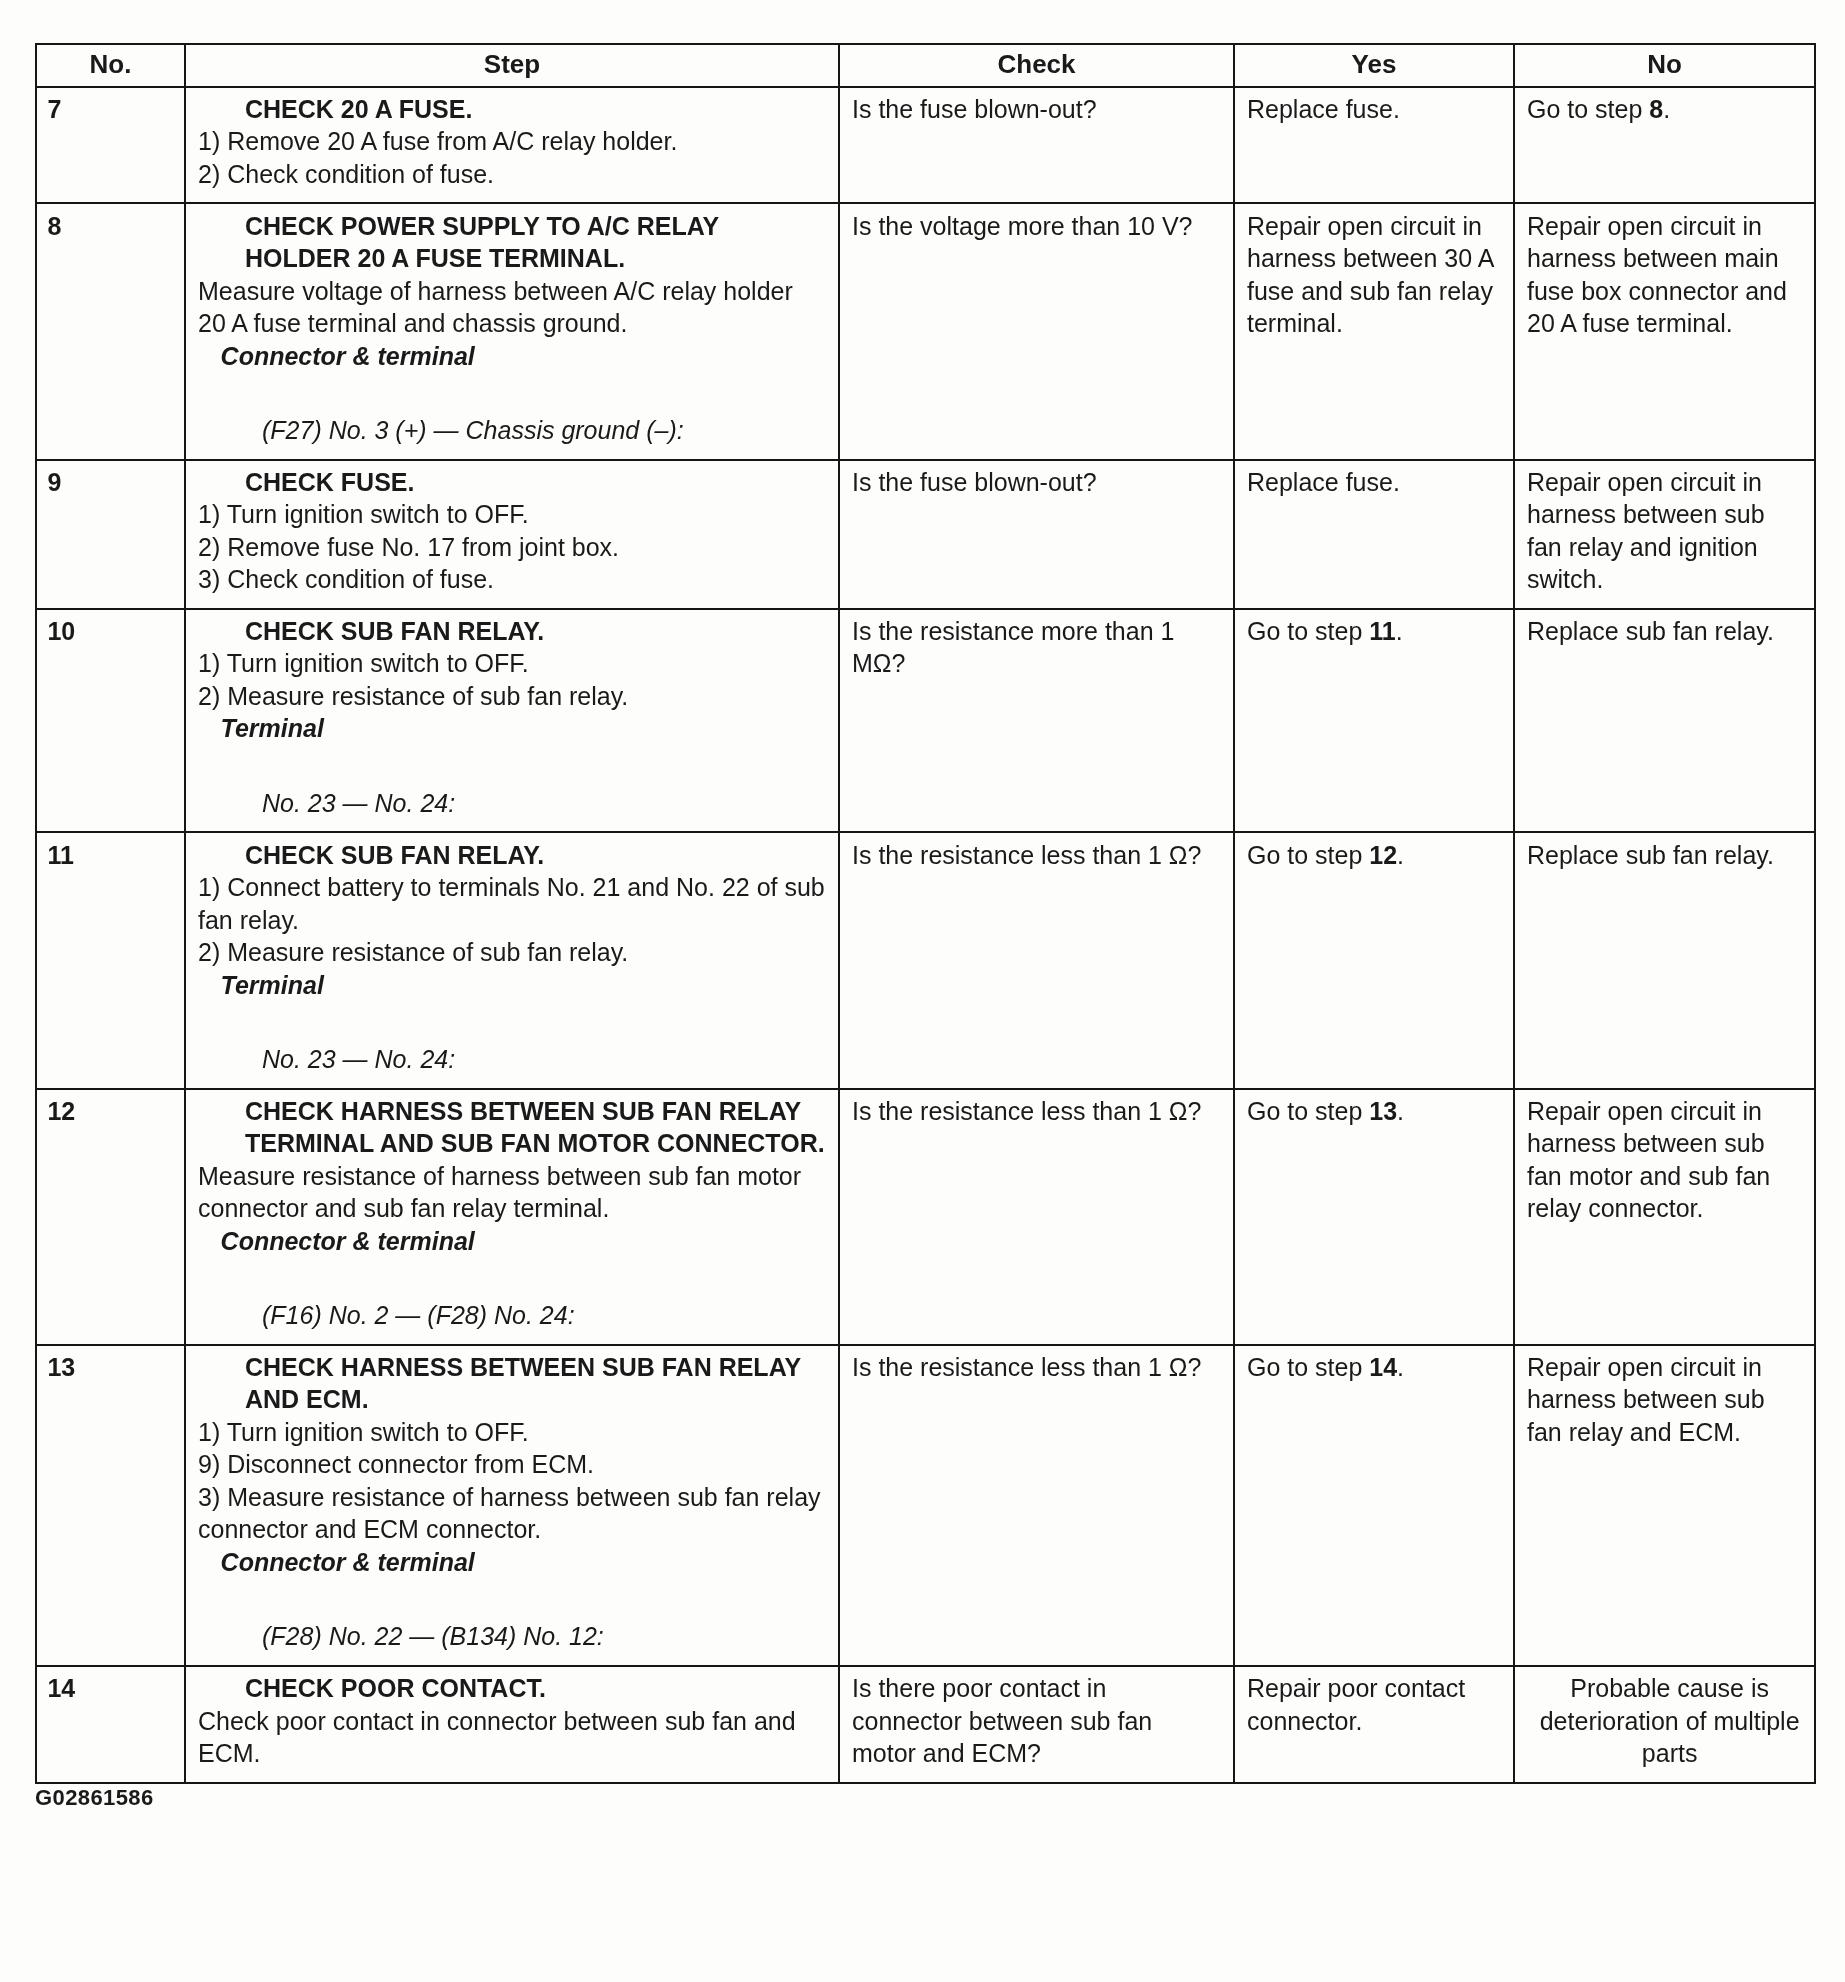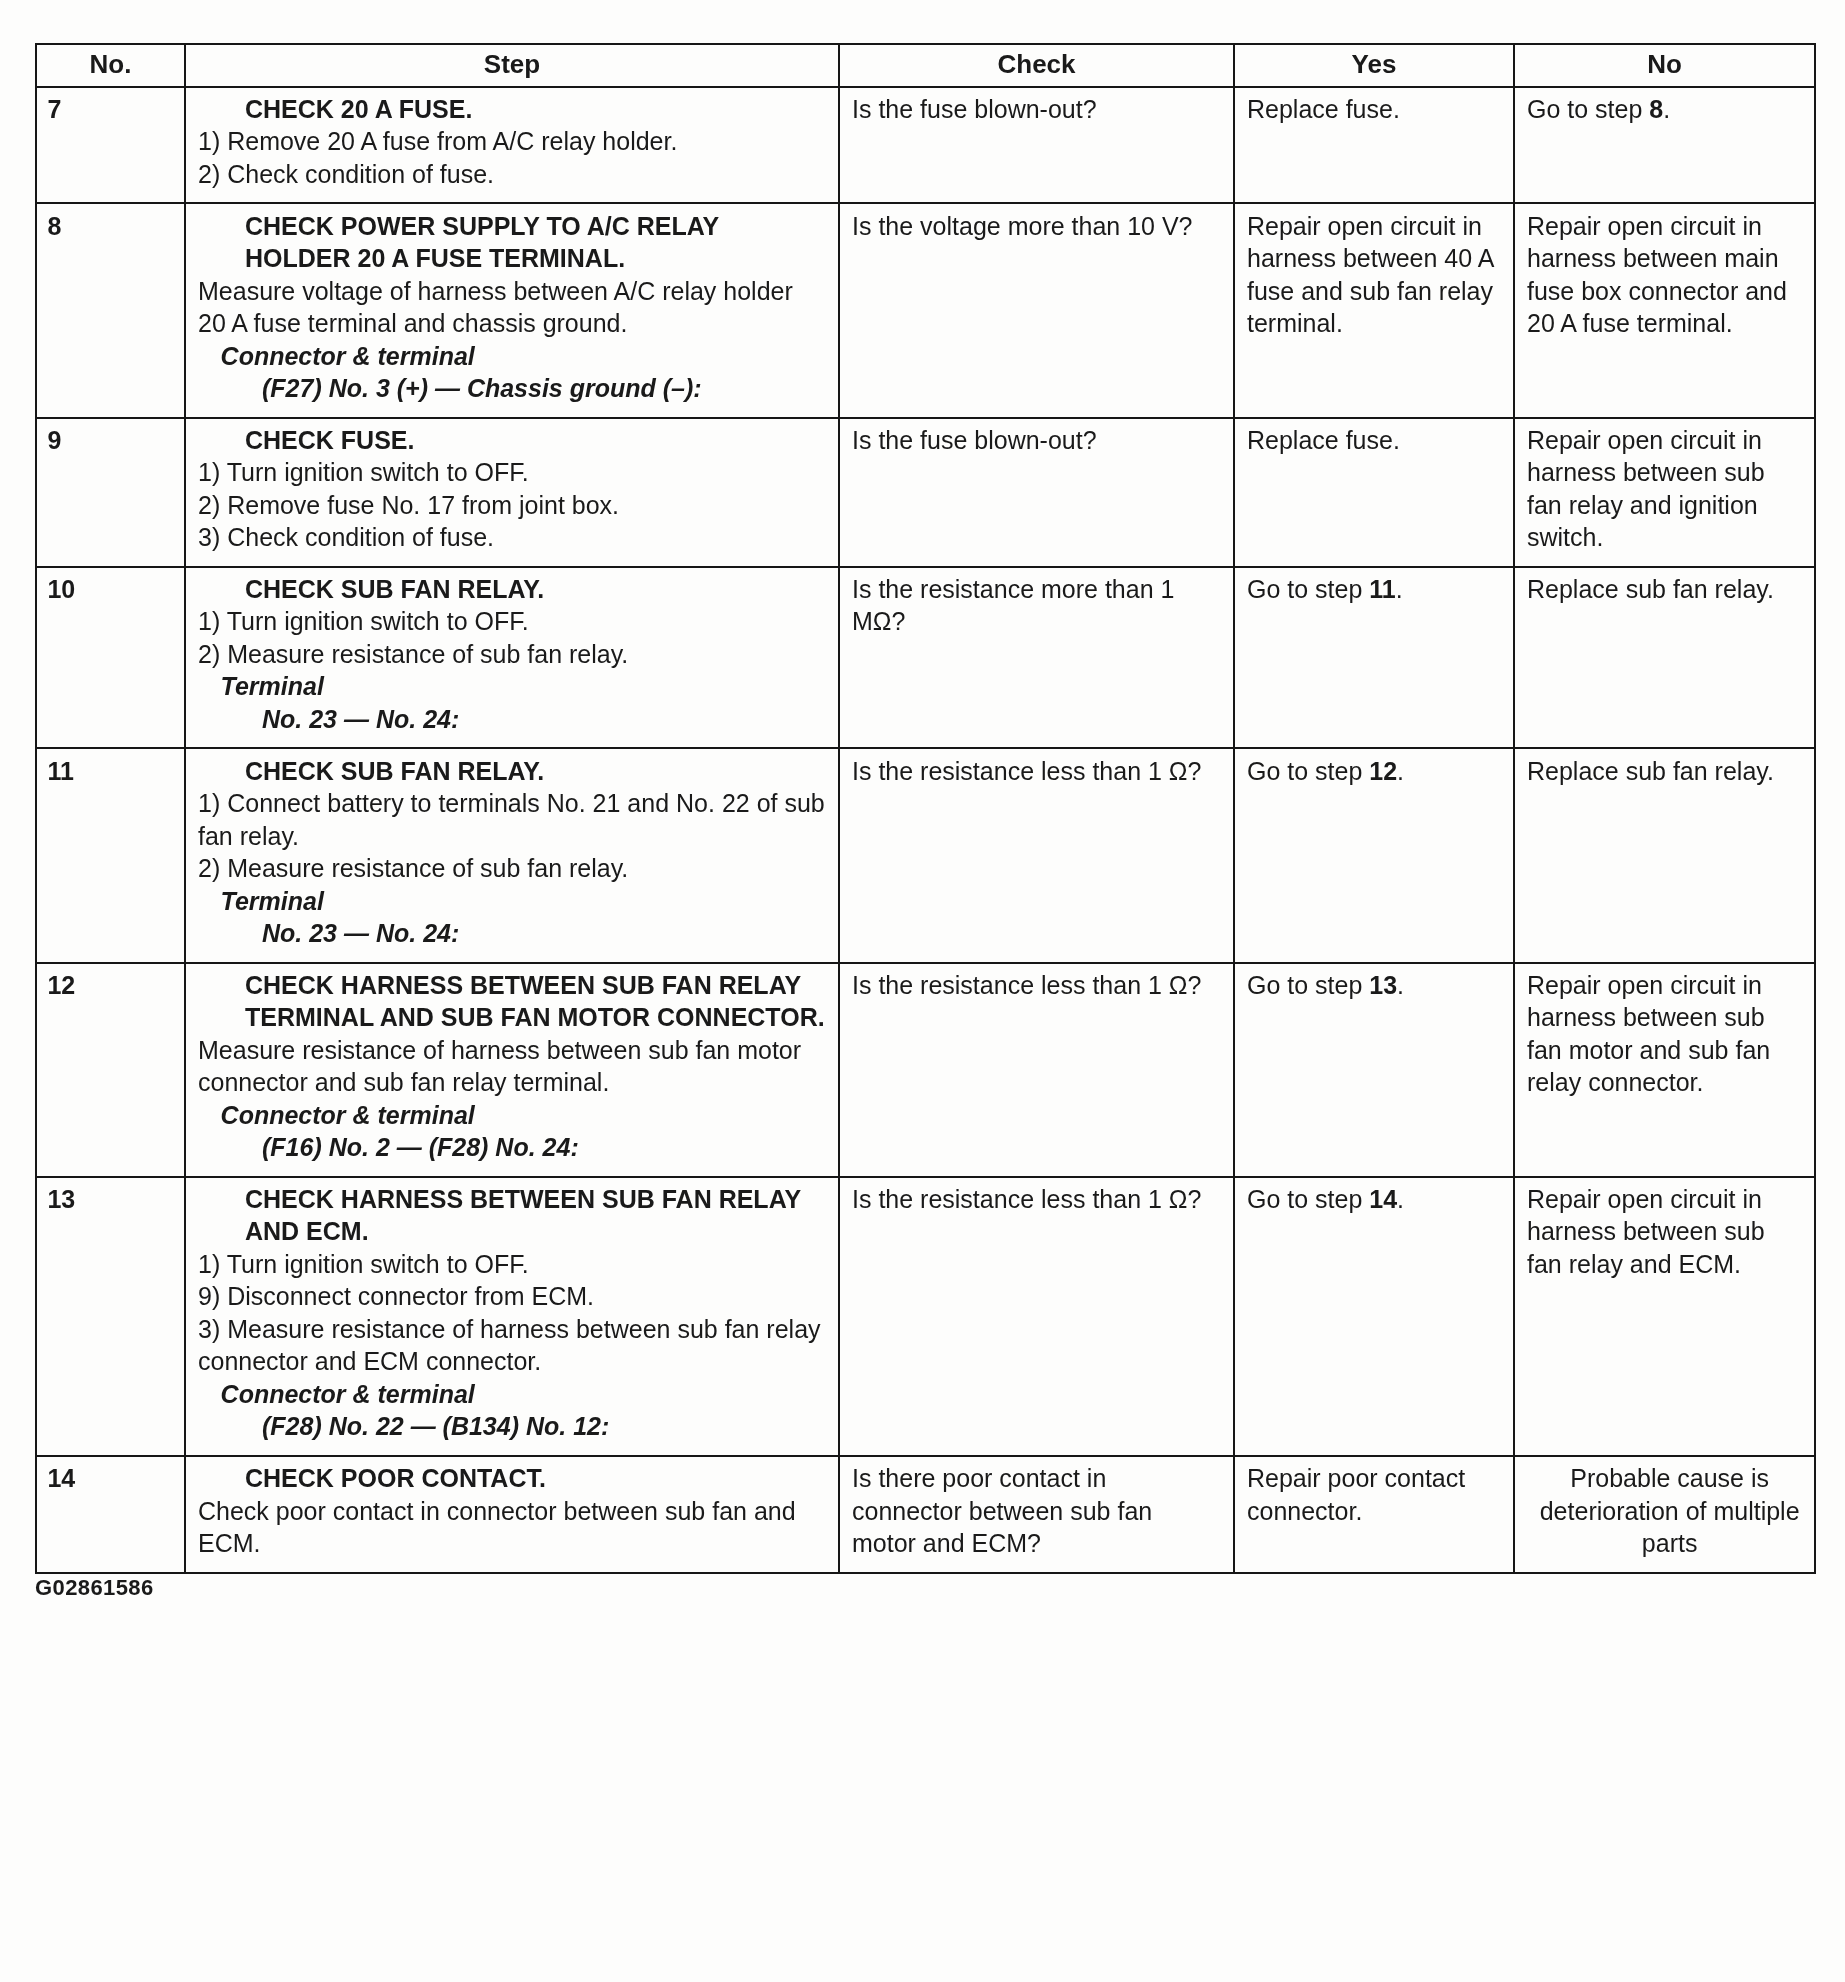--- a/index.html
+++ b/index.html
@@ -30,21 +30,21 @@
   td {
     vertical-align: top;
     font-size: 25px;
     line-height: 1.3;
     padding: 5.2px 12px 12px 12px;
   }
   td.cell-no { font-weight: 700; padding-left: 10.4px; }
   .step-title { font-weight: 700; margin-left: 47px; }
   .step-line.plain { font-weight: 400; }
   .step-line.em  { font-weight: 700; font-style: italic; padding-left: 22.6px; }
-  .step-line.em2 { font-weight: 700; font-style: italic; padding-left: 64px; }
+  .step-line.em2 { font-weight: 400; font-style: italic; padding-left: 64px; margin-top: 42px; }
   td.cell-noresult.center { text-align: center; padding-left: 19px; padding-right: 8.7px; }
   .figure-code {
     margin-top: 1px;
     font-size: 22px;
     font-weight: 700;
     letter-spacing: 0.4px;
     color: #1a1a1a;
   }
 </style>
 </head>
@@ -83,21 +83,21 @@
 
   <tr>
     <td class="cell-no">8</td>
     <td class="cell-step">
       <div class="step-title">CHECK POWER SUPPLY TO A/C RELAY HOLDER 20 A FUSE TERMINAL.</div>
     <div class="step-line plain">Measure voltage of harness between A/C relay holder 20 A fuse terminal and chassis ground.</div>
             <div class="step-line em">Connector &amp; terminal</div>
             <div class="step-line em2">(F27) No. 3 (+) — Chassis ground (–):</div>
           </td>
     <td class="cell-check">Is the voltage more than 10 V?</td>
-    <td class="cell-yes">Repair open circuit in harness between 40 A fuse and sub fan relay terminal.</td>
+    <td class="cell-yes">Repair open circuit in harness between 30 A fuse and sub fan relay terminal.</td>
     <td class="cell-noresult">Repair open circuit in harness between main fuse box connector and 20 A fuse terminal.</td>
   </tr>
 
   <tr>
     <td class="cell-no">9</td>
     <td class="cell-step">
       <div class="step-title">CHECK FUSE.</div>
     <div class="step-line plain">1) Turn ignition switch to OFF.</div>
             <div class="step-line plain">2) Remove fuse No. 17 from joint box.</div>
             <div class="step-line plain">3) Check condition of fuse.</div>

